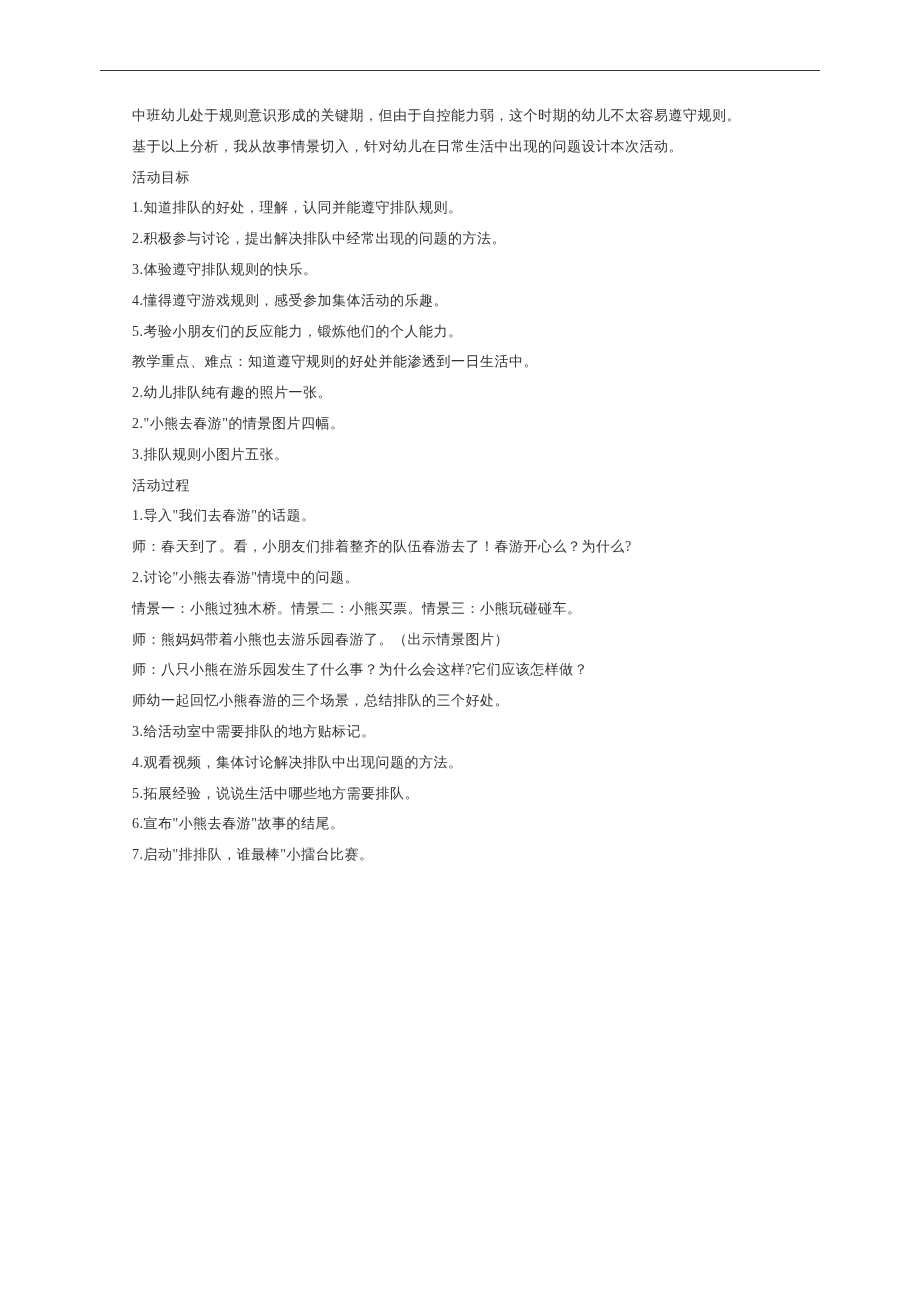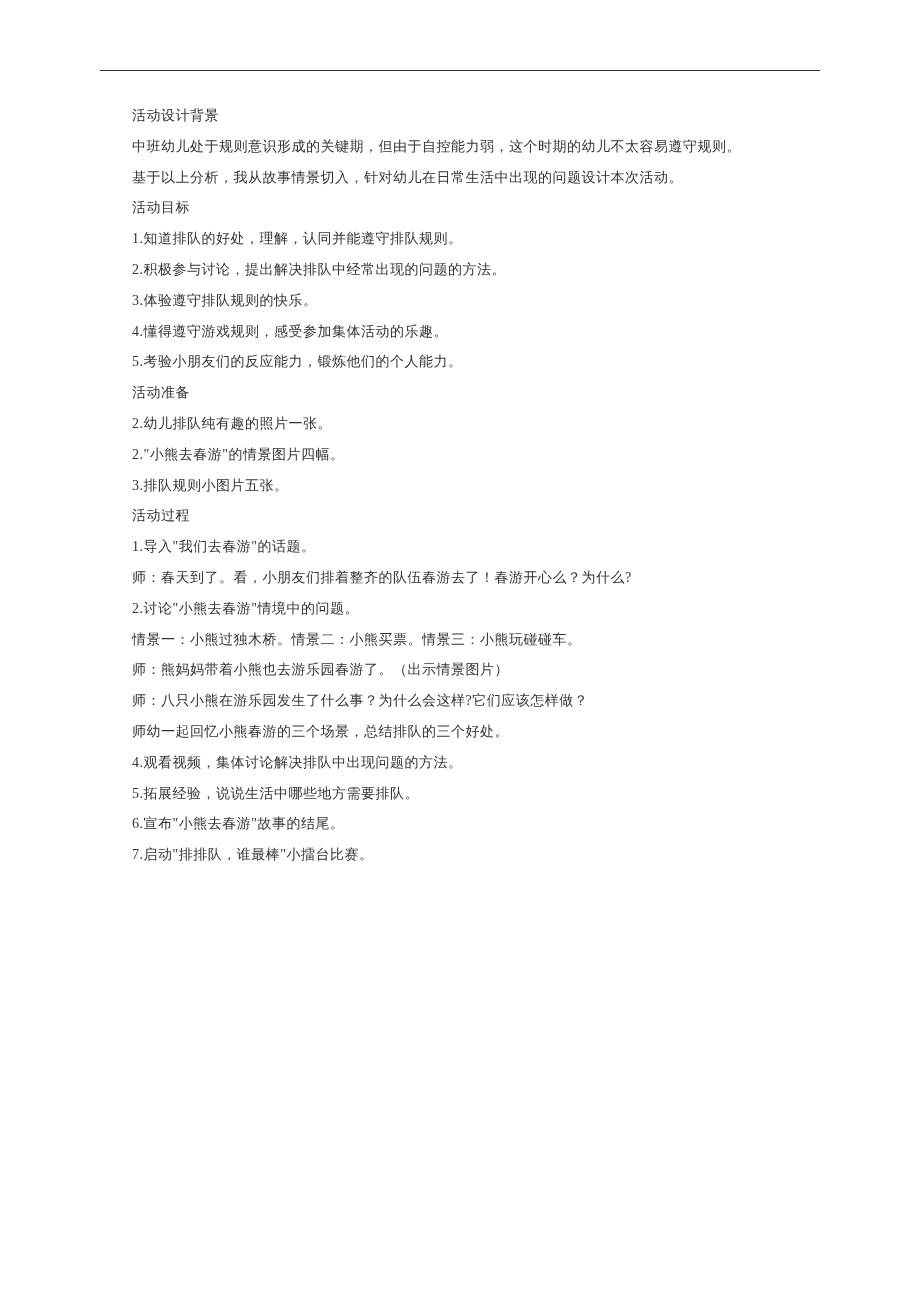--- a/index.html
+++ b/index.html
@@ -28,38 +28,38 @@
       text-align: left;
       letter-spacing: 0.5px;
     }
   </style>
 </head>
 <body>
 
 <div class="divider"></div>
 
 <div class="content">
-  <div class="paragraph">活动设计背景</div>
   <div class="paragraph">中班幼儿处于规则意识形成的关键期，但由于自控能力弱，这个时期的幼儿不太容易遵守规则。</div>
   <div class="paragraph">基于以上分析，我从故事情景切入，针对幼儿在日常生活中出现的问题设计本次活动。</div>
   <div class="paragraph">活动目标</div>
   <div class="paragraph">1.知道排队的好处，理解，认同并能遵守排队规则。</div>
   <div class="paragraph">2.积极参与讨论，提出解决排队中经常出现的问题的方法。</div>
   <div class="paragraph">3.体验遵守排队规则的快乐。</div>
   <div class="paragraph">4.懂得遵守游戏规则，感受参加集体活动的乐趣。</div>
   <div class="paragraph">5.考验小朋友们的反应能力，锻炼他们的个人能力。</div>
-  <div class="paragraph">活动准备</div>
+  <div class="paragraph">教学重点、难点：知道遵守规则的好处并能渗透到一日生活中。</div>
   <div class="paragraph">2.幼儿排队纯有趣的照片一张。</div>
   <div class="paragraph">2."小熊去春游"的情景图片四幅。</div>
   <div class="paragraph">3.排队规则小图片五张。</div>
   <div class="paragraph">活动过程</div>
   <div class="paragraph">1.导入"我们去春游"的话题。</div>
   <div class="paragraph">师：春天到了。看，小朋友们排着整齐的队伍春游去了！春游开心么？为什么?</div>
   <div class="paragraph">2.讨论"小熊去春游"情境中的问题。</div>
   <div class="paragraph">情景一：小熊过独木桥。情景二：小熊买票。情景三：小熊玩碰碰车。</div>
   <div class="paragraph">师：熊妈妈带着小熊也去游乐园春游了。（出示情景图片）</div>
   <div class="paragraph">师：八只小熊在游乐园发生了什么事？为什么会这样?它们应该怎样做？</div>
   <div class="paragraph">师幼一起回忆小熊春游的三个场景，总结排队的三个好处。</div>
+  <div class="paragraph">3.给活动室中需要排队的地方贴标记。</div>
   <div class="paragraph">4.观看视频，集体讨论解决排队中出现问题的方法。</div>
   <div class="paragraph">5.拓展经验，说说生活中哪些地方需要排队。</div>
   <div class="paragraph">6.宣布"小熊去春游"故事的结尾。</div>
   <div class="paragraph">7.启动"排排队，谁最棒"小擂台比赛。</div>
 </div>
 
 </body></html>

